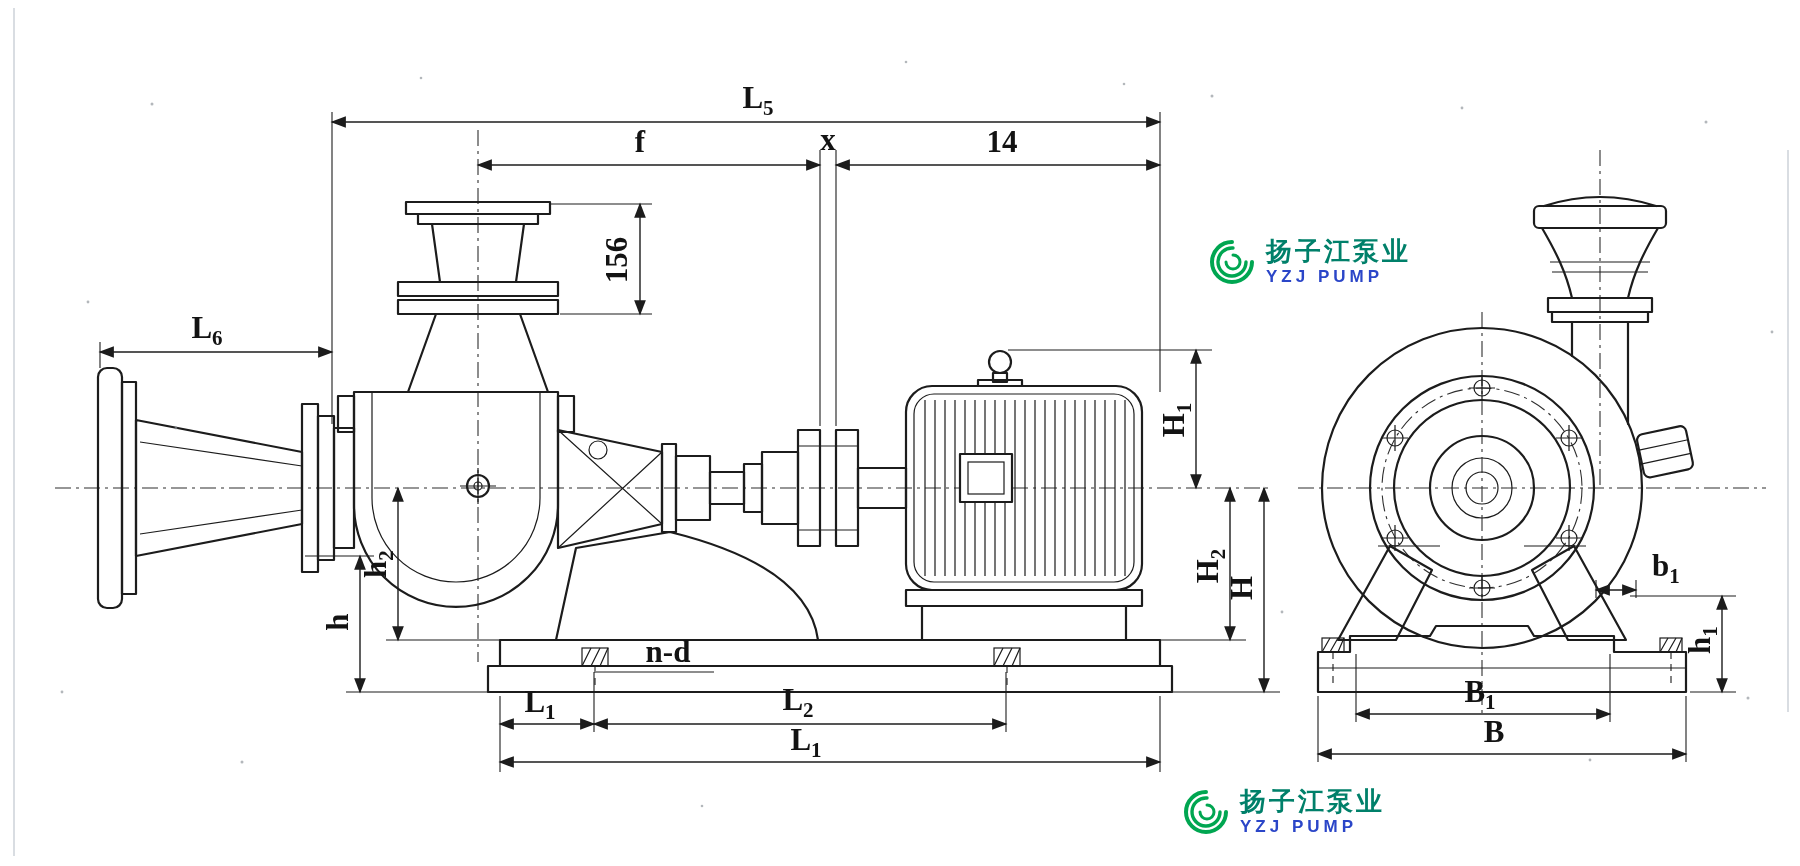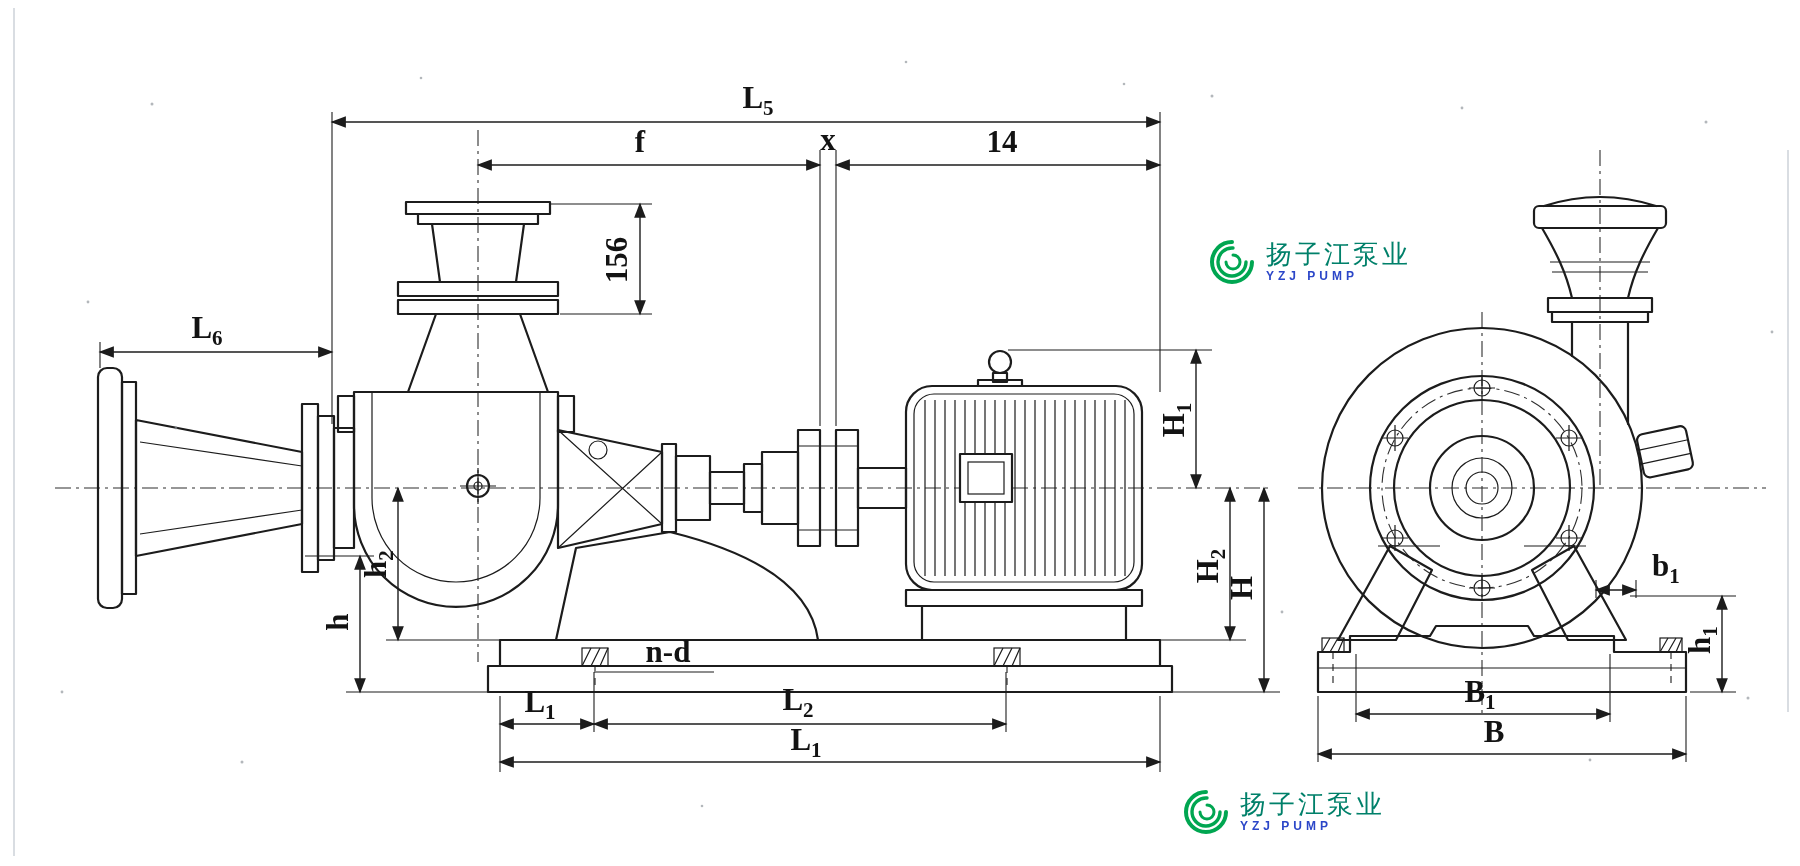--- a/index.html
+++ b/index.html
@@ -16,23 +16,23 @@
   .drop{fill:none;stroke:#1c1c1c;stroke-width:1.1;stroke-dasharray:7 5;}
   .lbl{font-family:"Liberation Serif",serif;font-size:31px;font-weight:600;fill:#131313;}
   .lbl .sub{font-size:21px;}
   .edge{stroke:#d9dde2;stroke-width:2;fill:none;}
   .speck{fill:#8b9096;opacity:.65;}
   .logo{position:absolute;display:flex;align-items:center;gap:10px;}
   .logo-1{left:1208px;top:238px;}
   .logo-2{left:1182px;top:788px;}
   .logo-icon{width:48px;height:48px;flex:0 0 auto;}
   .logo-text{display:flex;flex-direction:column;line-height:1.05;}
-  .logo-cn{font-size:26px;font-weight:400;color:#00806a;letter-spacing:3px;
+  .logo-cn{font-size:26px;font-weight:700;color:#00806a;letter-spacing:3px;
            font-family:"DejaVu Sans",sans-serif;}
-  .logo-en{font-size:12px;font-weight:800;color:#2b46c8;letter-spacing:4px;margin-top:2px;
+  .logo-en{font-size:17px;font-weight:800;color:#2b46c8;letter-spacing:4px;margin-top:2px;
            font-family:"Liberation Sans",sans-serif;}
 </style>
 </head>
 <body>
 
 <div class="stage">
 
 <svg class="drawing" width="1800" height="866" viewBox="0 0 1800 866">
   <defs>
     <marker id="arw" viewBox="0 0 10 10" refX="9" refY="5" markerWidth="11" markerHeight="11" orient="auto-start-reverse">

